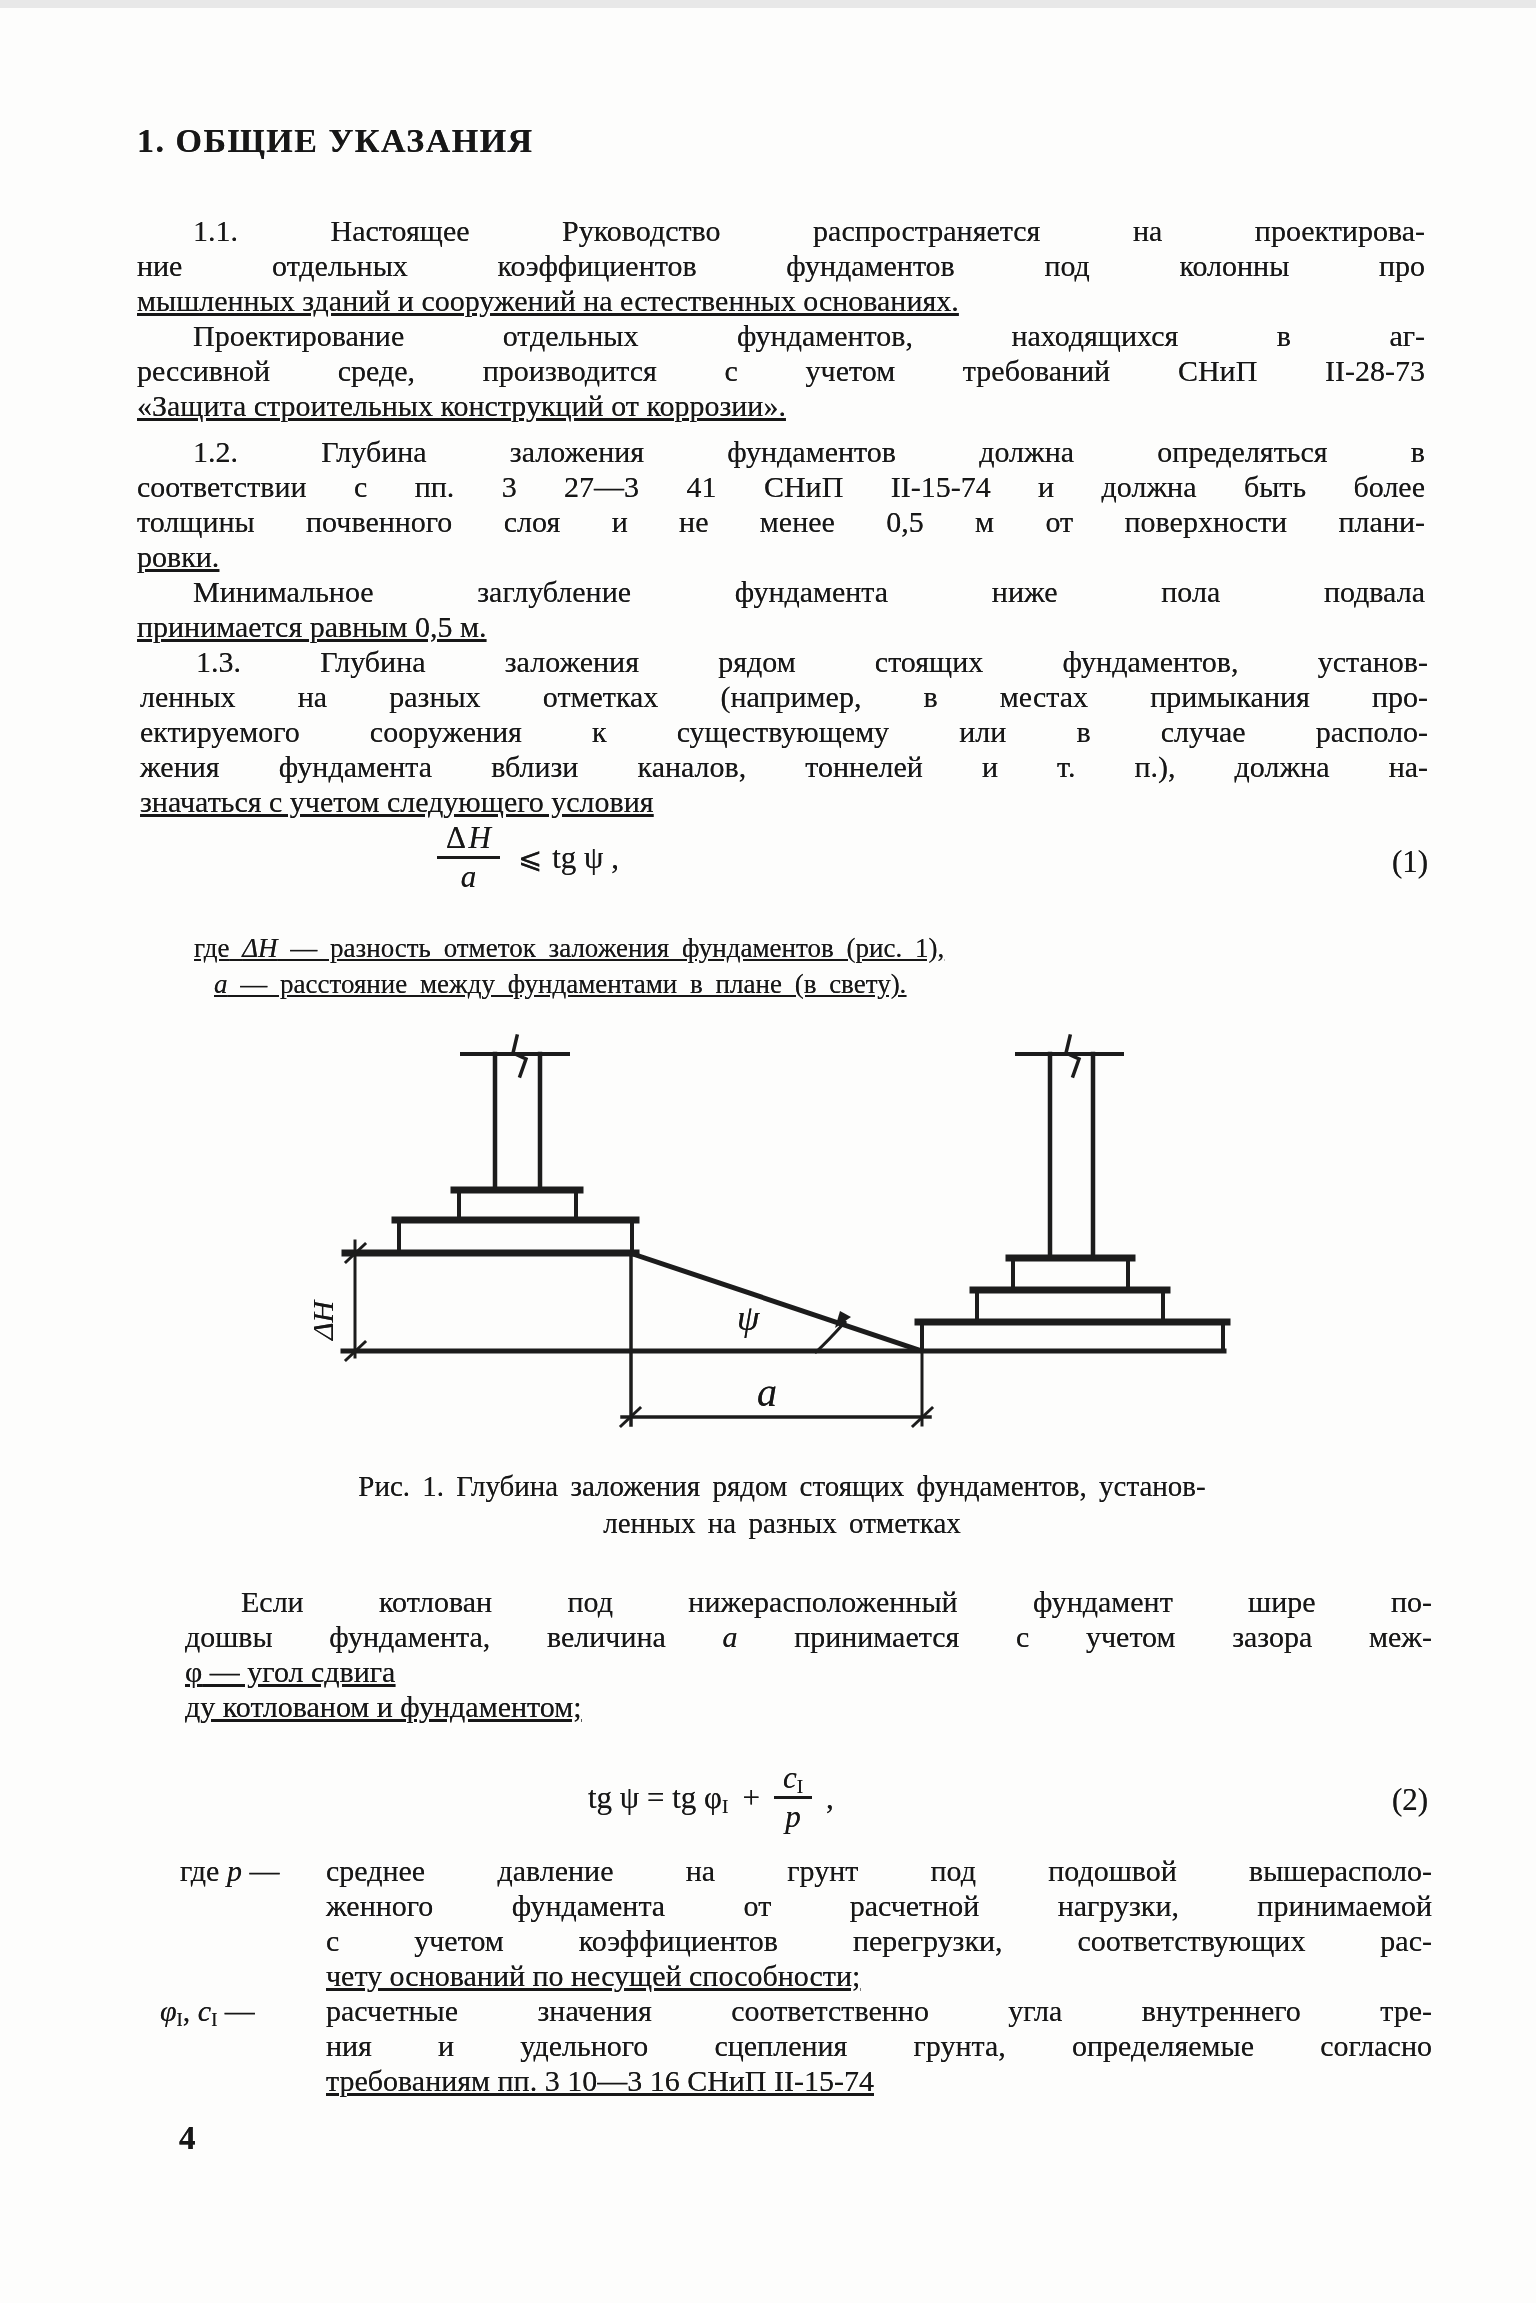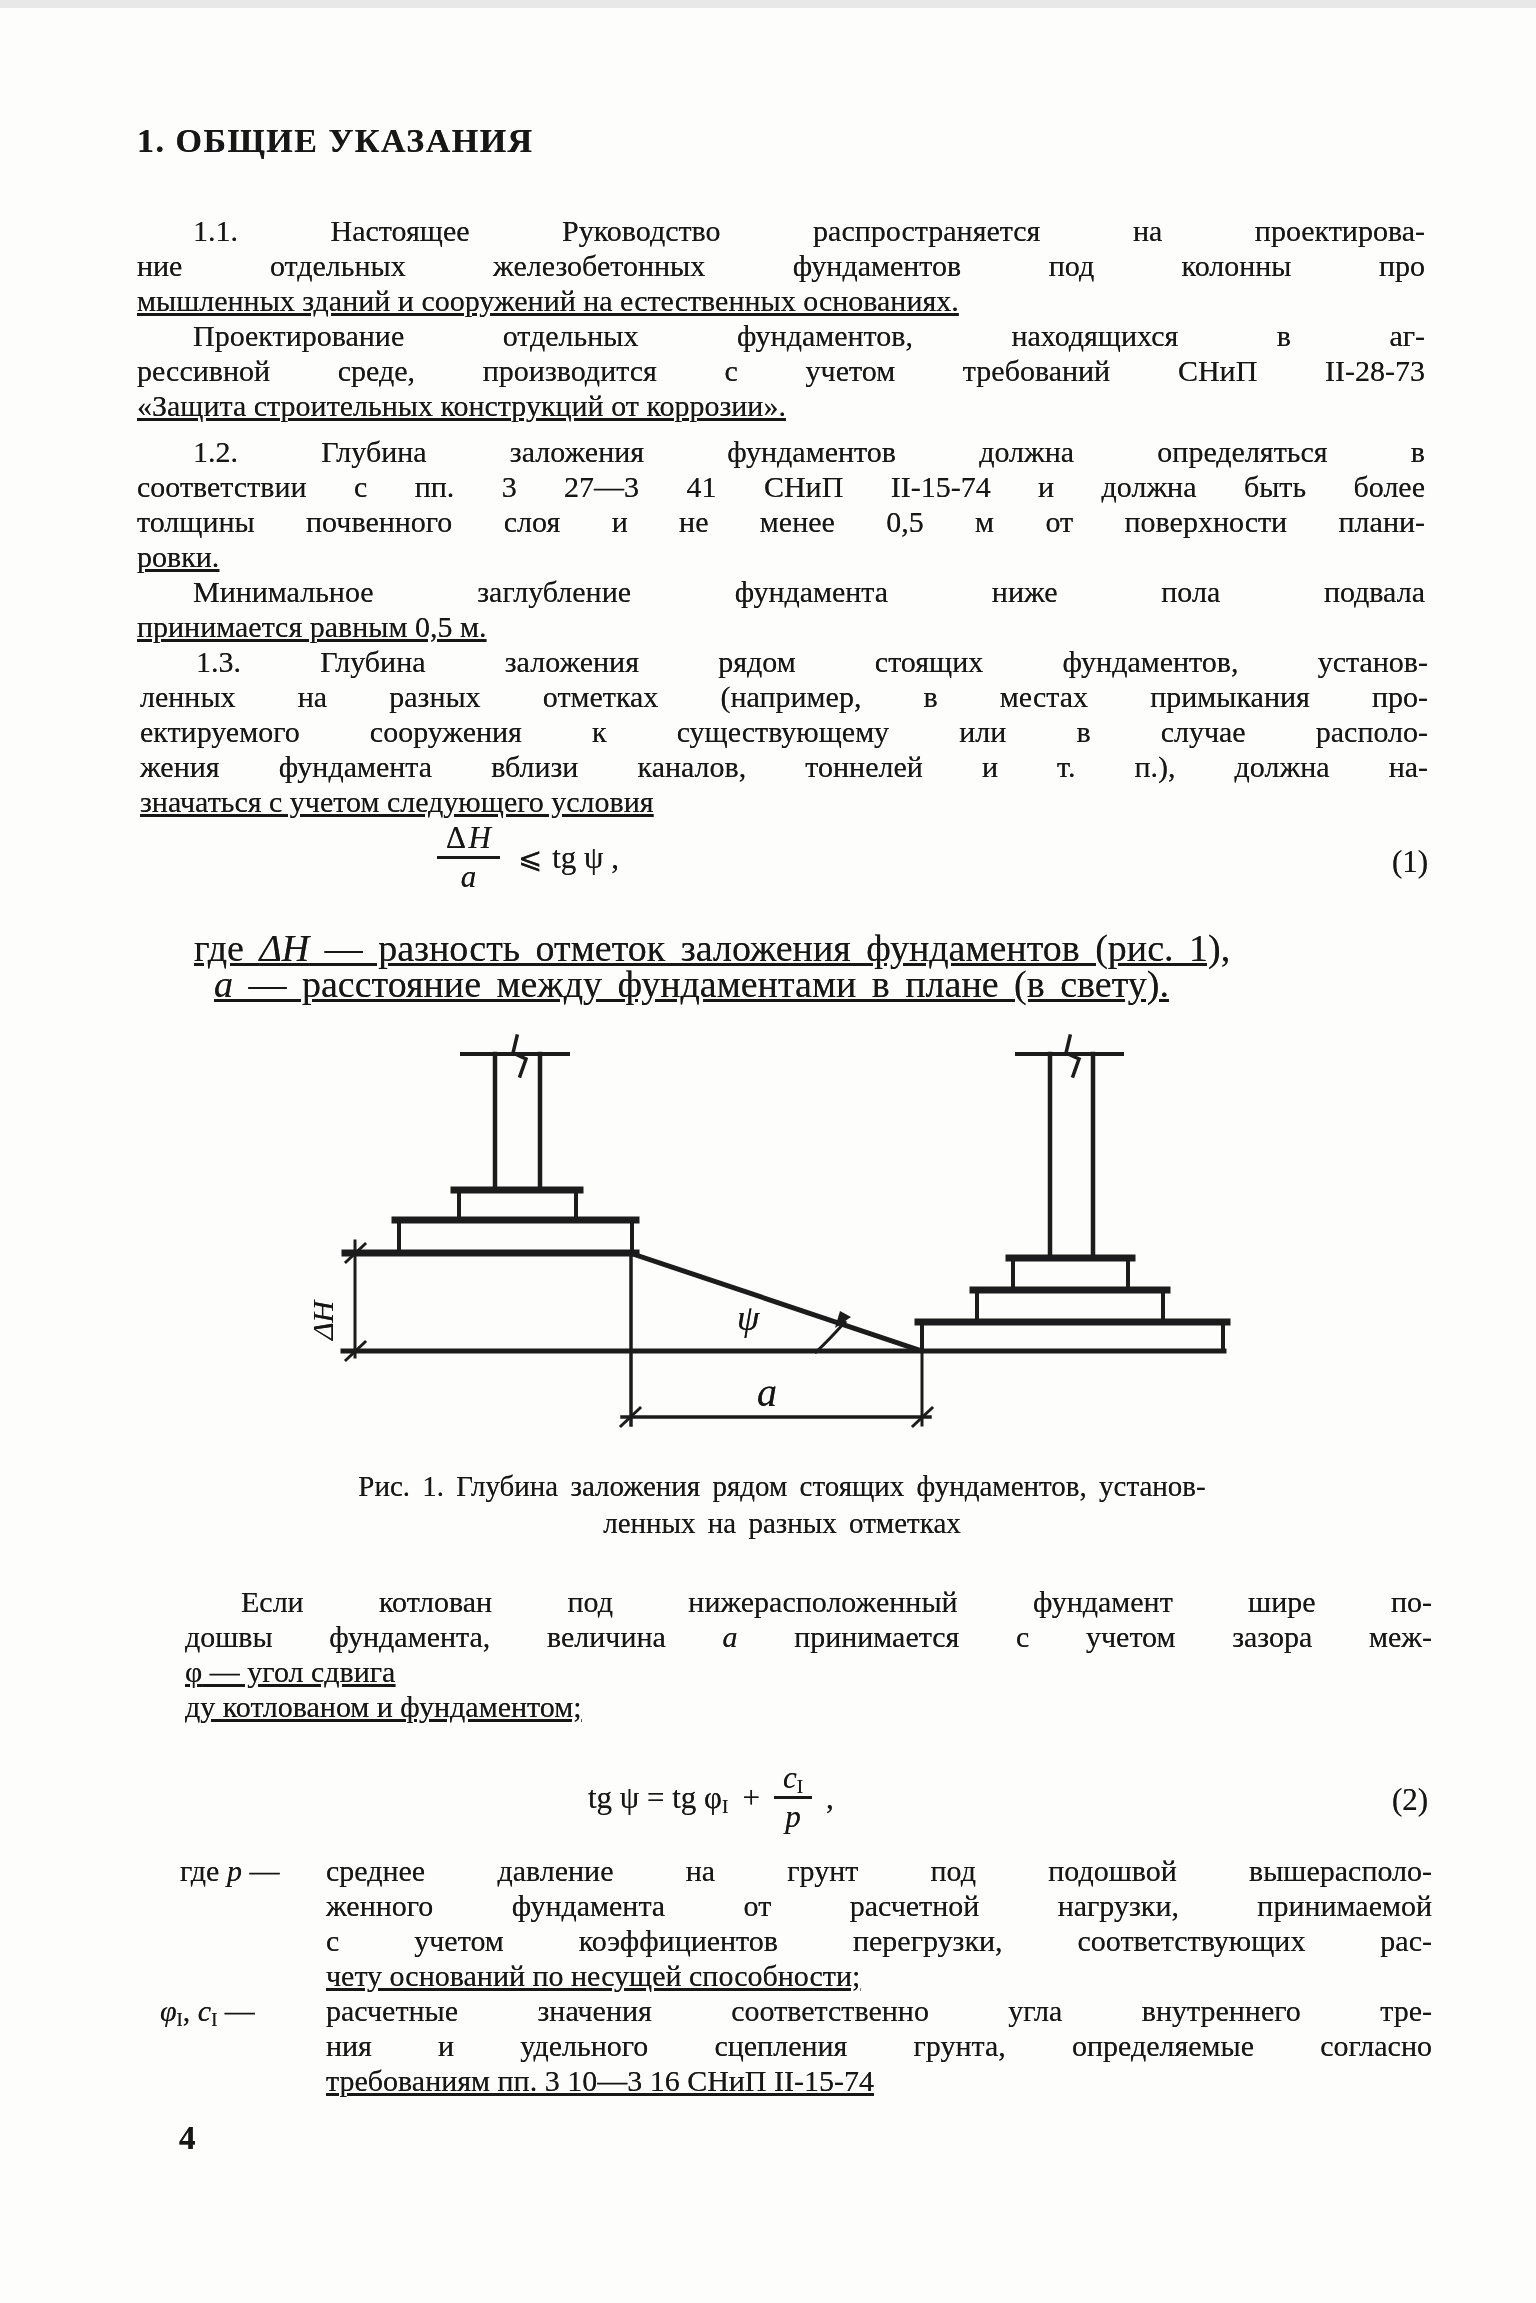--- a/index.html
+++ b/index.html
@@ -30,21 +30,21 @@
   .eq { display:flex; align-items:center; gap:18px; font-size:31px; }
   .frac { display:inline-flex; flex-direction:column; align-items:center; }
   .frac .num, .frac .den { line-height:36px; padding:0 9px; }
   .frac .bar { height:3px; background:#1a1a1a; align-self:stretch; }
   .rel { display:inline-flex; align-items:center; gap:10px; }
   .leq { font-family:"DejaVu Sans",sans-serif; font-size:29px; }
   .eqtag { font-size:31px; }
   .f2row { display:flex; align-items:center; gap:14px; font-size:31px; }
 
   
-  .wh { font-size:38px; }
+  .wh { font-size:27px; }
   .wln { line-height:36px; word-spacing:6px; }
   .defs { width:1272px; font-size:30px; line-height:35px; }
   .def-row { display:flex; align-items:flex-start; }
   .def-term { flex:none; width:166px; line-height:35px; }
   .def-term.t1 { padding-left:20px; box-sizing:border-box; }
   .def-body { flex:1; min-width:0; }
 
   
   svg text { font-family:"Liberation Serif","DejaVu Serif",serif; fill:#161616; }
   .cap { width:1290px; font-size:29px; line-height:37px; }
@@ -54,21 +54,21 @@
 </style>
 </head>
 <body>
 
 <div class="page">
 
   <div class="abs heading">1. ОБЩИЕ УКАЗАНИЯ</div>
 
   <div class="abs para" style="left:137px; top:205px;">
     <div class="ln ind jl">1.1. Настоящее Руководство распространяется на проектирова-</div>
-    <div class="ln jl">ние отдельных железобетонных фундаментов под колонны про</div>
+    <div class="ln jl">ние отдельных коэффициентов фундаментов под колонны про</div>
     <div class="ln ll">мышленных зданий и сооружений на естественных основаниях.</div>
     <div class="ln ind jl">Проектирование отдельных фундаментов, находящихся в аг-</div>
     <div class="ln jl">рессивной среде, производится с учетом требований СНиП II-28-73</div>
     <div class="ln ll">«Защита строительных конструкций от коррозии».</div>
   </div>
 
   <div class="abs para" style="left:137px; top:426px;">
     <div class="ln ind jl">1.2. Глубина заложения фундаментов должна определяться в</div>
     <div class="ln jl">соответствии с пп. 3 27—3 41 СНиП II-15-74 и должна быть более</div>
     <div class="ln jl">толщины почвенного слоя и не менее 0,5 м от поверхности плани-</div>

